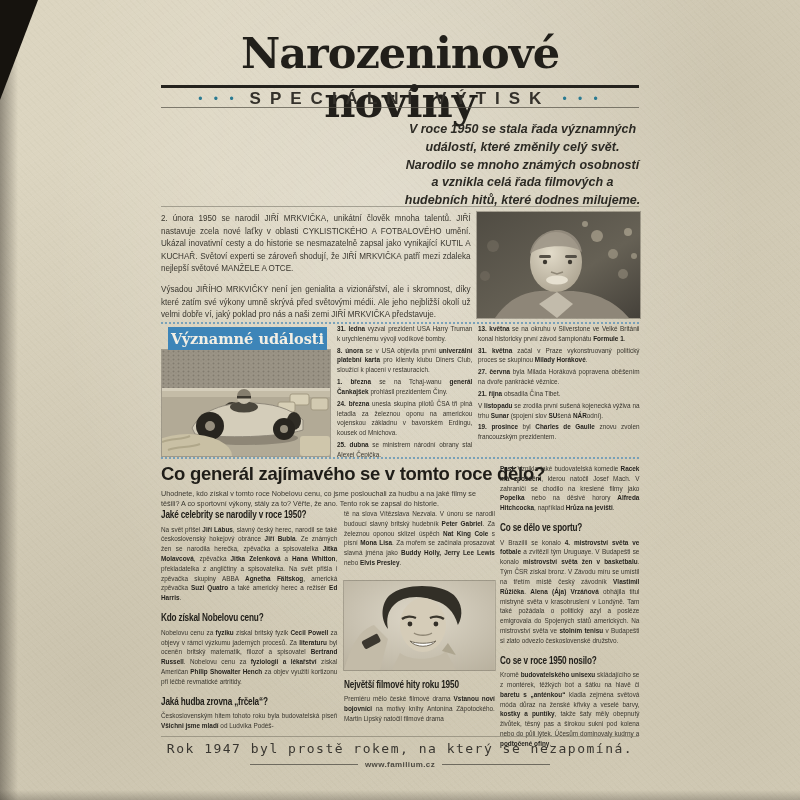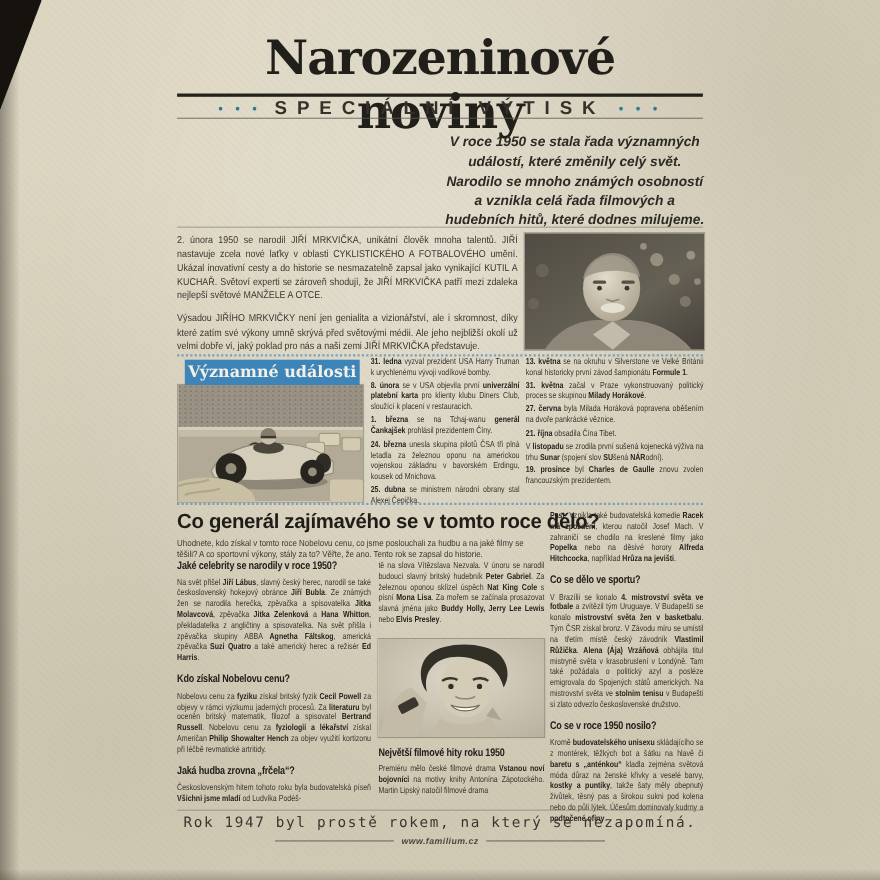--- a/index.html
+++ b/index.html
@@ -79,21 +79,21 @@
   .colL{left:0;top:509px;width:215px;}
   .colM{left:183px;top:509px;width:184px;}
   .colR{left:339px;top:464px;width:170px;}
   .photo-elvis{width:151px;height:89px;margin:13px 0 5px 0;display:block;}
   .colM .photo-elvis{width:184px;}
 
   .f-rule{left:0;top:736px;width:478px;height:1px;background:#6e6a5c;opacity:.5;}
   .f-line{left:0;top:741px;width:478px;text-align:center;white-space:nowrap;
     font-family:"DejaVu Sans Mono","Liberation Mono",monospace;
     font-size:13px;letter-spacing:1.5px;color:#393630;}
-  .f-urlrow{left:89px;top:760px;width:300px;display:flex;align-items:center;gap:7px;font-style:italic;}
+  .f-urlrow{left:89px;top:760px;width:300px;display:flex;align-items:center;gap:7px;}
   .f-urlrow .seg{flex:1;height:1px;background:#55524a;opacity:.8;}
   .f-url{font-size:8px;font-weight:700;color:#4c4940;letter-spacing:.4px;}
 
   b{font-weight:700;color:#26241f;}
   svg{display:block;}
 </style>
 </head>
 <body>
 
 <div class="stage">

